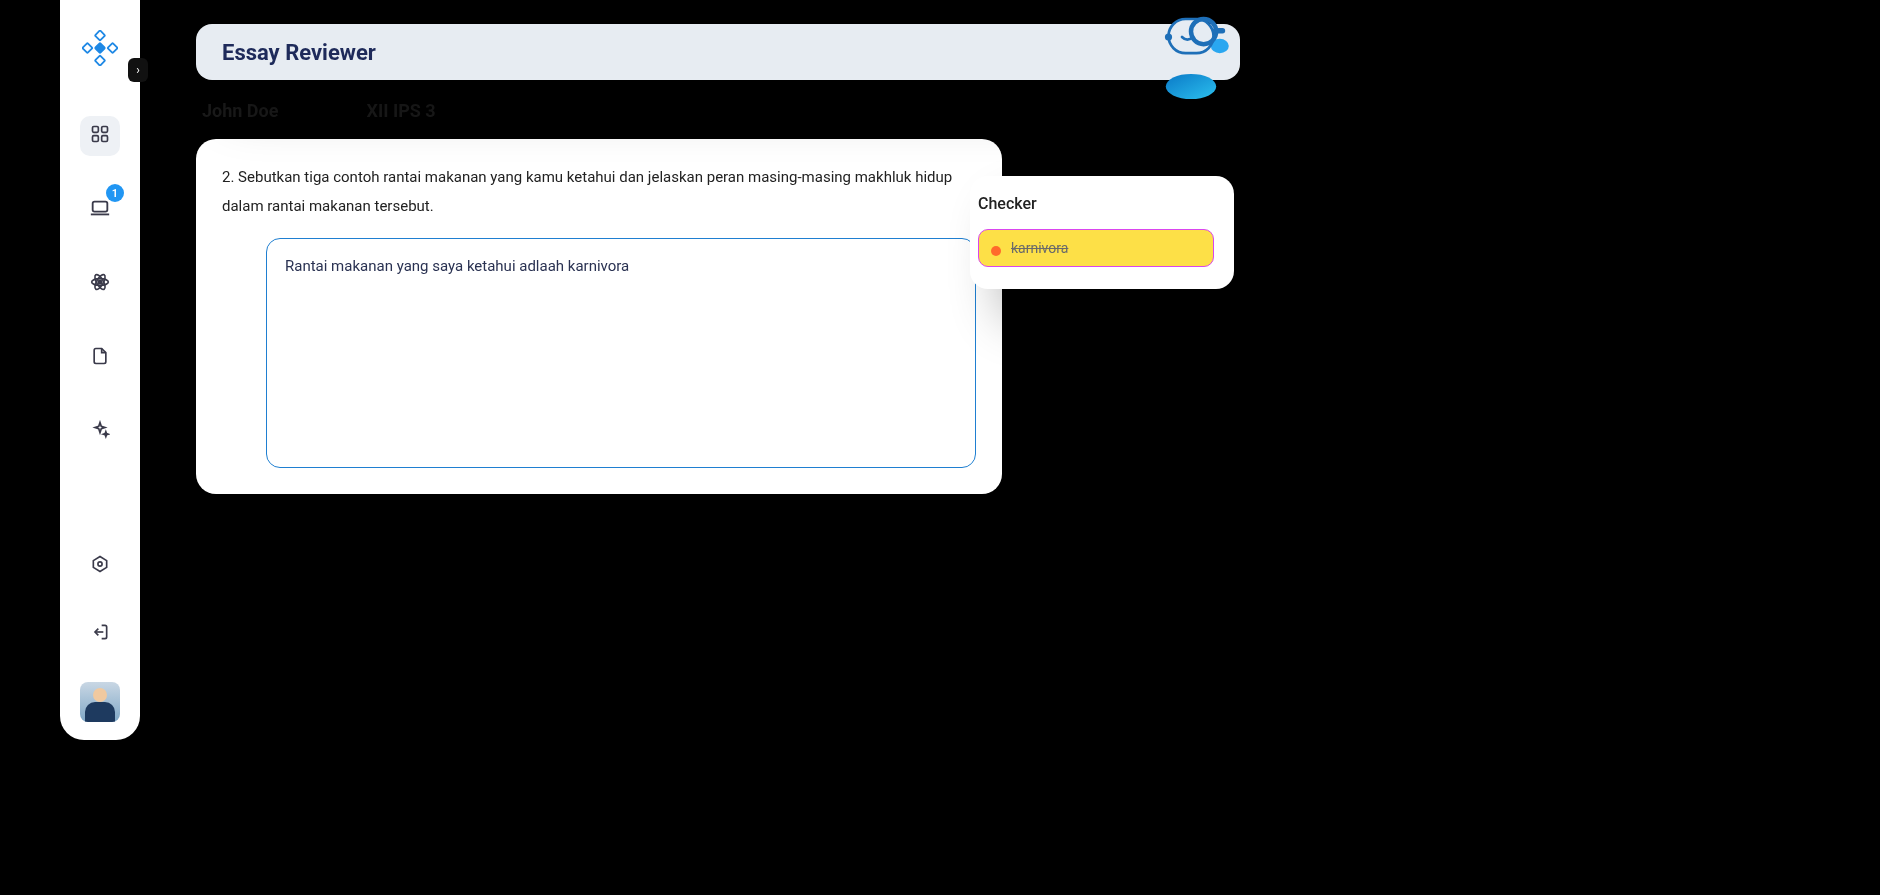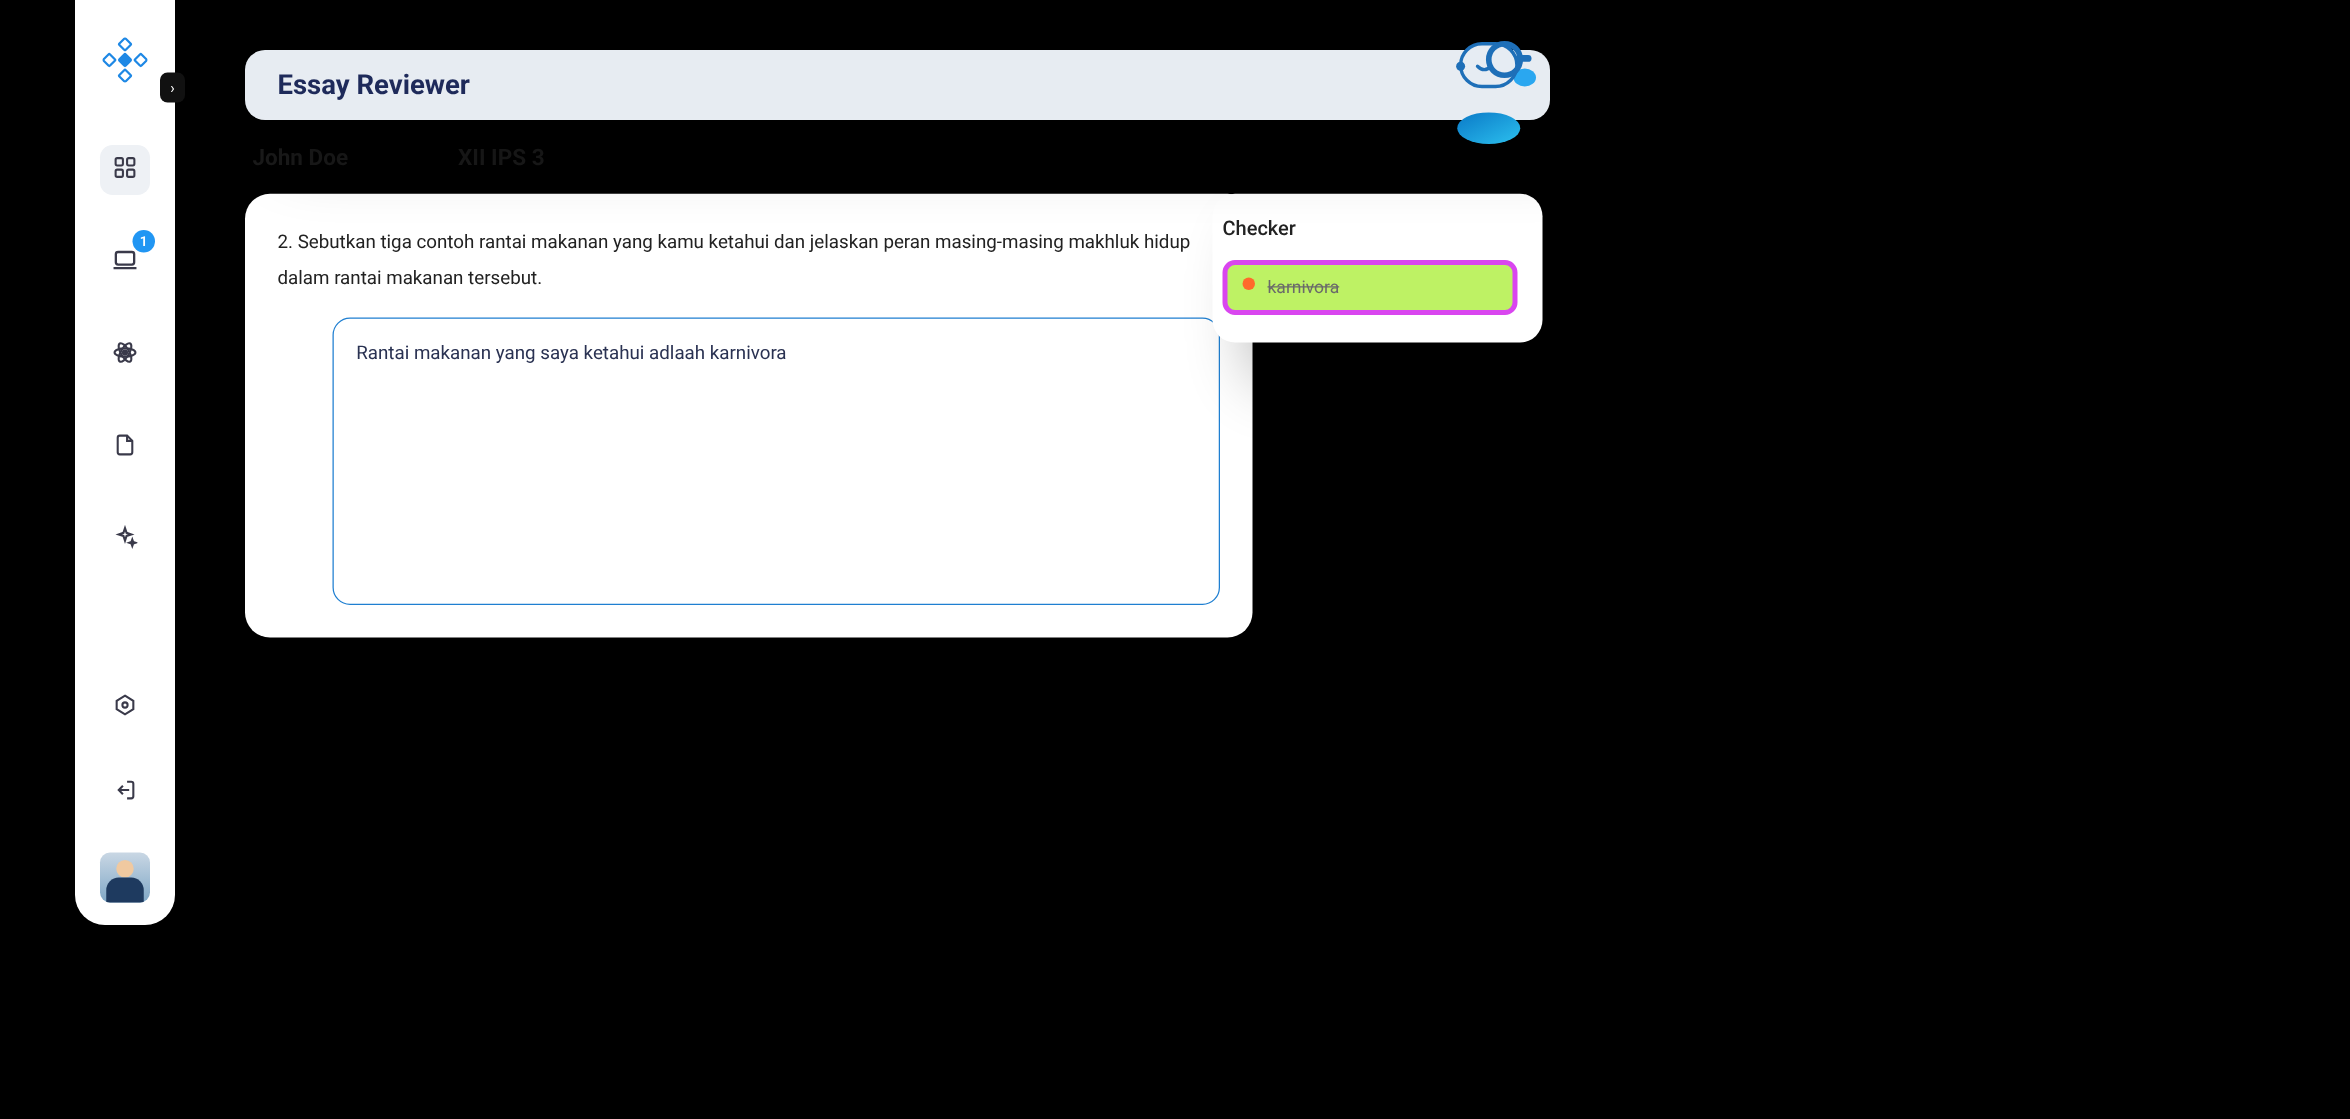--- a/index.html
+++ b/index.html
@@ -121,21 +121,21 @@
     justify-content: center;
     cursor: pointer;
     font-size: 12px;
     z-index: 5;
   }
 
   
   .panel {
     position: absolute;
     left: 180px;
-    top: 40px;
+    top: 24px;
     width: 1060px;
     padding-left: 16px;
   }
 
   .title-bar {
     height: 56px;
     background: #e7ecf2;
     border-radius: 16px;
     display: flex;
     align-items: center;
@@ -189,39 +189,39 @@
     padding: 18px 18px;
     color: #2a3252;
     font-size: 15px;
     outline: none;
     margin-left: 44px;
   }
 
   .checker-card {
     position: absolute;
     left: 970px;
-    top: 155px;
+    top: 176px;
     width: 264px;
     background: #fff;
     border-radius: 18px;
     padding: 18px 20px 22px 8px;
     box-shadow: 30px 30px 50px rgba(0,0,0,0.30);
   }
   .checker-title {
     color: #222;
     font-size: 16px;
     font-weight: 500;
     margin-bottom: 16px;
   }
   .check-item {
     display: flex;
-    align-items: flex-start;
+    align-items: flex-end;
     gap: 10px;
-    background: #bef264;
-    border: 4px solid #d946ef;
+    background: #fde047;
+    border: 1px solid #d946ef;
     border-radius: 10px;
     padding: 10px 12px;
     color: #6a6a6a;
     font-size: 14px;
   }
   .check-item .dot {
     width: 10px; height: 10px; border-radius: 50%;
     background: #ff6a2b;
   }
   .check-item .word {

